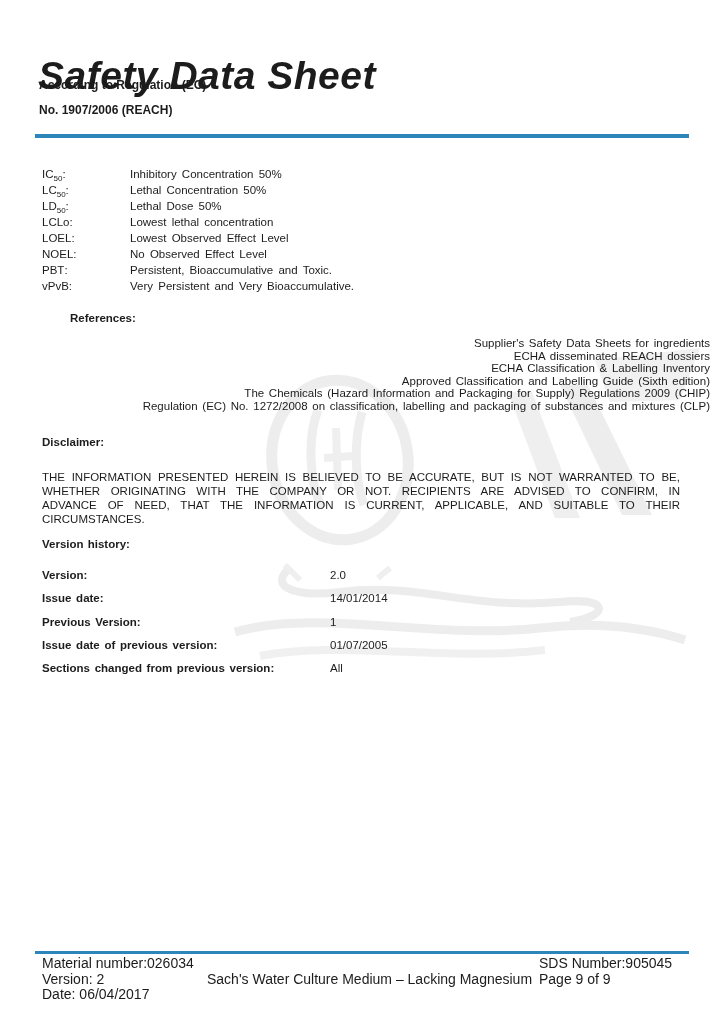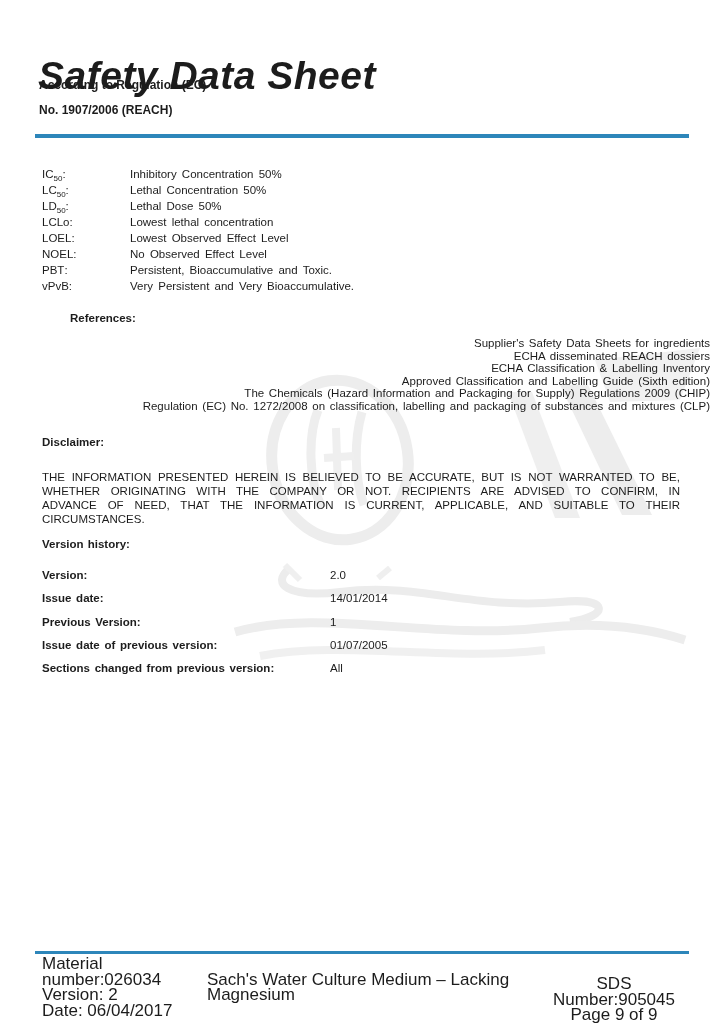--- a/index.html
+++ b/index.html
@@ -102,27 +102,27 @@
     left: 35px;
     width: 654px;
     height: 3px;
     background: #2d86ba;
   }
   .page-footer {
     position: absolute;
     top: 956px;
     left: 42px;
     width: 647px;
-    font-size: 17px;
+    font-size: 14px;
     line-height: 15.5px;
     display: flex;
   }
   .footer-left { flex: 0 0 165px; }
   .footer-center { flex: 1 1 auto; padding-top: 15.5px; }
-  .footer-right { flex: 0 0 150px; text-align: center; margin-top: 20px; }
+  .footer-right { flex: 0 0 150px; text-align: left; }
 </style>
 </head>
 <body>
 
 <div class="page">
 
   <svg class="watermark" width="580" height="340" viewBox="0 0 580 340" fill="none">
     <ellipse cx="200" cy="120" rx="68" ry="80" stroke="#ededed" stroke-width="11" transform="rotate(-8 200 120)"></ellipse>
     <path d="M178 70 C 168 95, 168 140, 182 168" stroke="#eeeeee" stroke-width="9"></path>
     <path d="M222 72 C 214 100, 214 138, 224 165" stroke="#eeeeee" stroke-width="9"></path>

